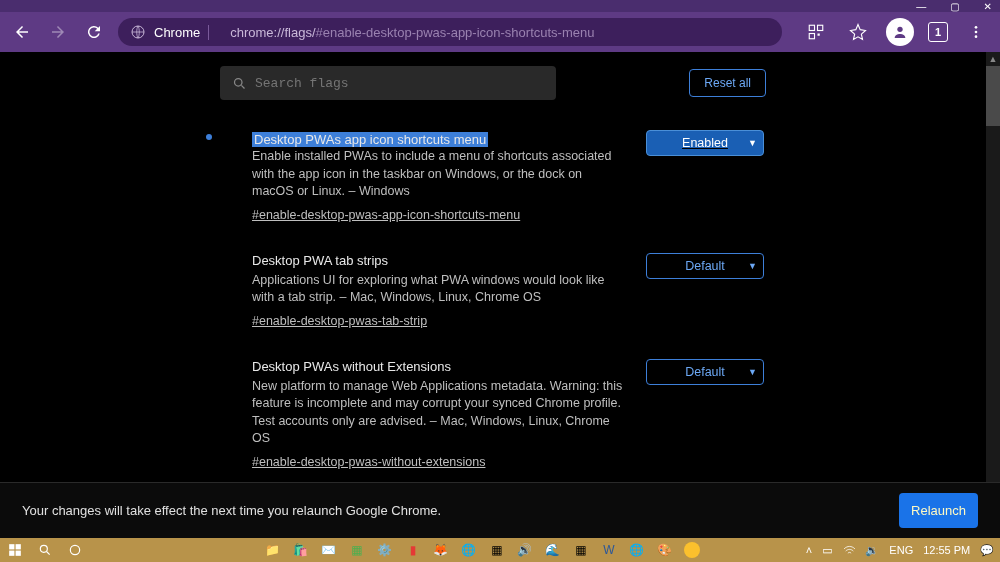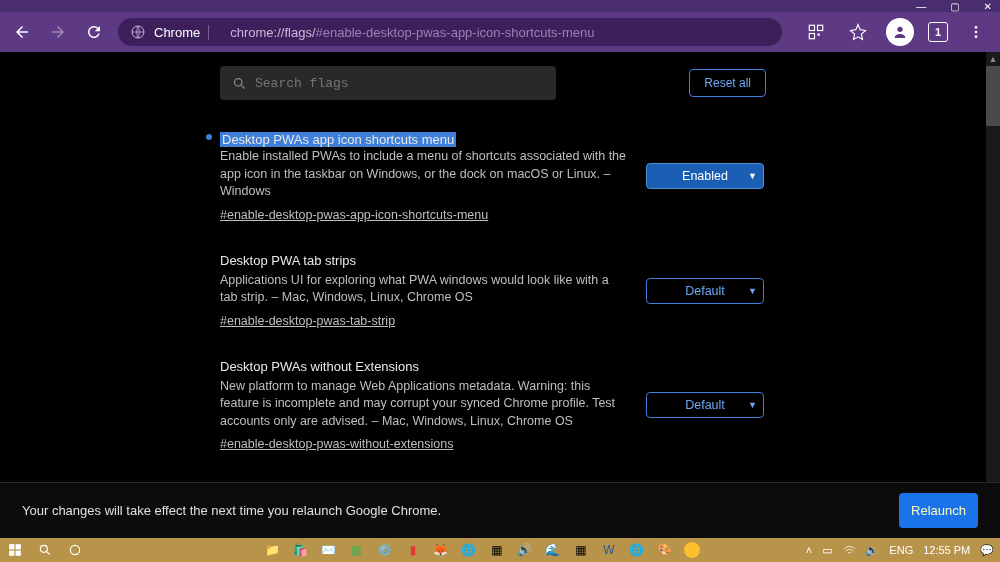--- a/index.html
+++ b/index.html
@@ -29,27 +29,27 @@
 .scroll-thumb { position: absolute; right: 0; width: 14px; height: 60px; background: #4a4a4a; top: 52px; }
 .scroll-arrow { position: absolute; right: 0; width: 14px; height: 14px; color: #888; font-size: 9px; text-align: center; line-height: 14px; }
 
 .search-row { display: flex; align-items: center; padding: 0 220px; gap: 12px; margin-bottom: 30px; }
 .search-box { flex: 1; height: 34px; background: #292929; border-radius: 4px; display: flex; align-items: center; padding: 0 12px; gap: 8px; max-width: 336px; }
 .search-box .sicon { color: #888; }
 .search-box input { background: transparent; border: none; color: #bbb; font-size: 13px; width: 100%; outline: none; font-family: Liberation Mono, monospace; }
 .reset-btn { margin-left: auto; border: 1px solid #3d7fd9; color: #6ca8f5; background: transparent; padding: 6px 14px; border-radius: 4px; font-size: 12px; cursor: pointer; }
 
 .flag { padding: 0 220px; margin-bottom: 30px; display: flex; gap: 20px; position: relative; }
-.flag .left { flex: 1; }
+.flag .left { flex: 1; margin-left: 32px; }
 .flag .title { color: #e8e8e8; font-size: 13px; font-weight: 500; margin-bottom: 4px; }
 .flag .title.selected { background: #3d7fd9; padding: 0 2px; display: inline; }
 .flag .dot { position: absolute; left: 206px; top: 4px; width: 6px; height: 6px; background: #3d7fd9; border-radius: 50%; }
 .flag .desc { color: #bfbfbf; font-size: 12.5px; line-height: 1.4; margin-bottom: 4px; }
 .flag .anchor { color: #bfbfbf; font-size: 12.5px; text-decoration: underline; }
-.flag .right { width: 120px; display: flex; align-items: center; }
+.flag .right { width: 120px; display: flex; align-items: flex-start; text-decoration: underline; }
 .select { width: 118px; height: 26px; border-radius: 4px; display: flex; align-items: center; justify-content: center; font-size: 12.5px; position: relative; cursor: pointer; }
 .select.enabled { background: #1a5fb4; color: #fff; border: 1px solid #4a8fd8; }
 .select.default { background: transparent; color: #6ca8f5; border: 1px solid #3d7fd9; }
 .select .chev { position: absolute; right: 6px; font-size: 9px; }
 
 
 .relaunch-bar { position: absolute; left: 0; right: 0; bottom: 24px; height: 56px; background: #0b0b0b; border-top: 1px solid #2a2a2a; display: flex; align-items: center; padding: 0 22px; }
 .relaunch-bar .msg { color: #e0e0e0; font-size: 13px; }
 .relaunch-btn { margin-left: auto; background: #1a73e8; color: #fef9c3; border: none; padding: 10px 12px; border-radius: 4px; font-size: 13px; cursor: pointer; }
 

